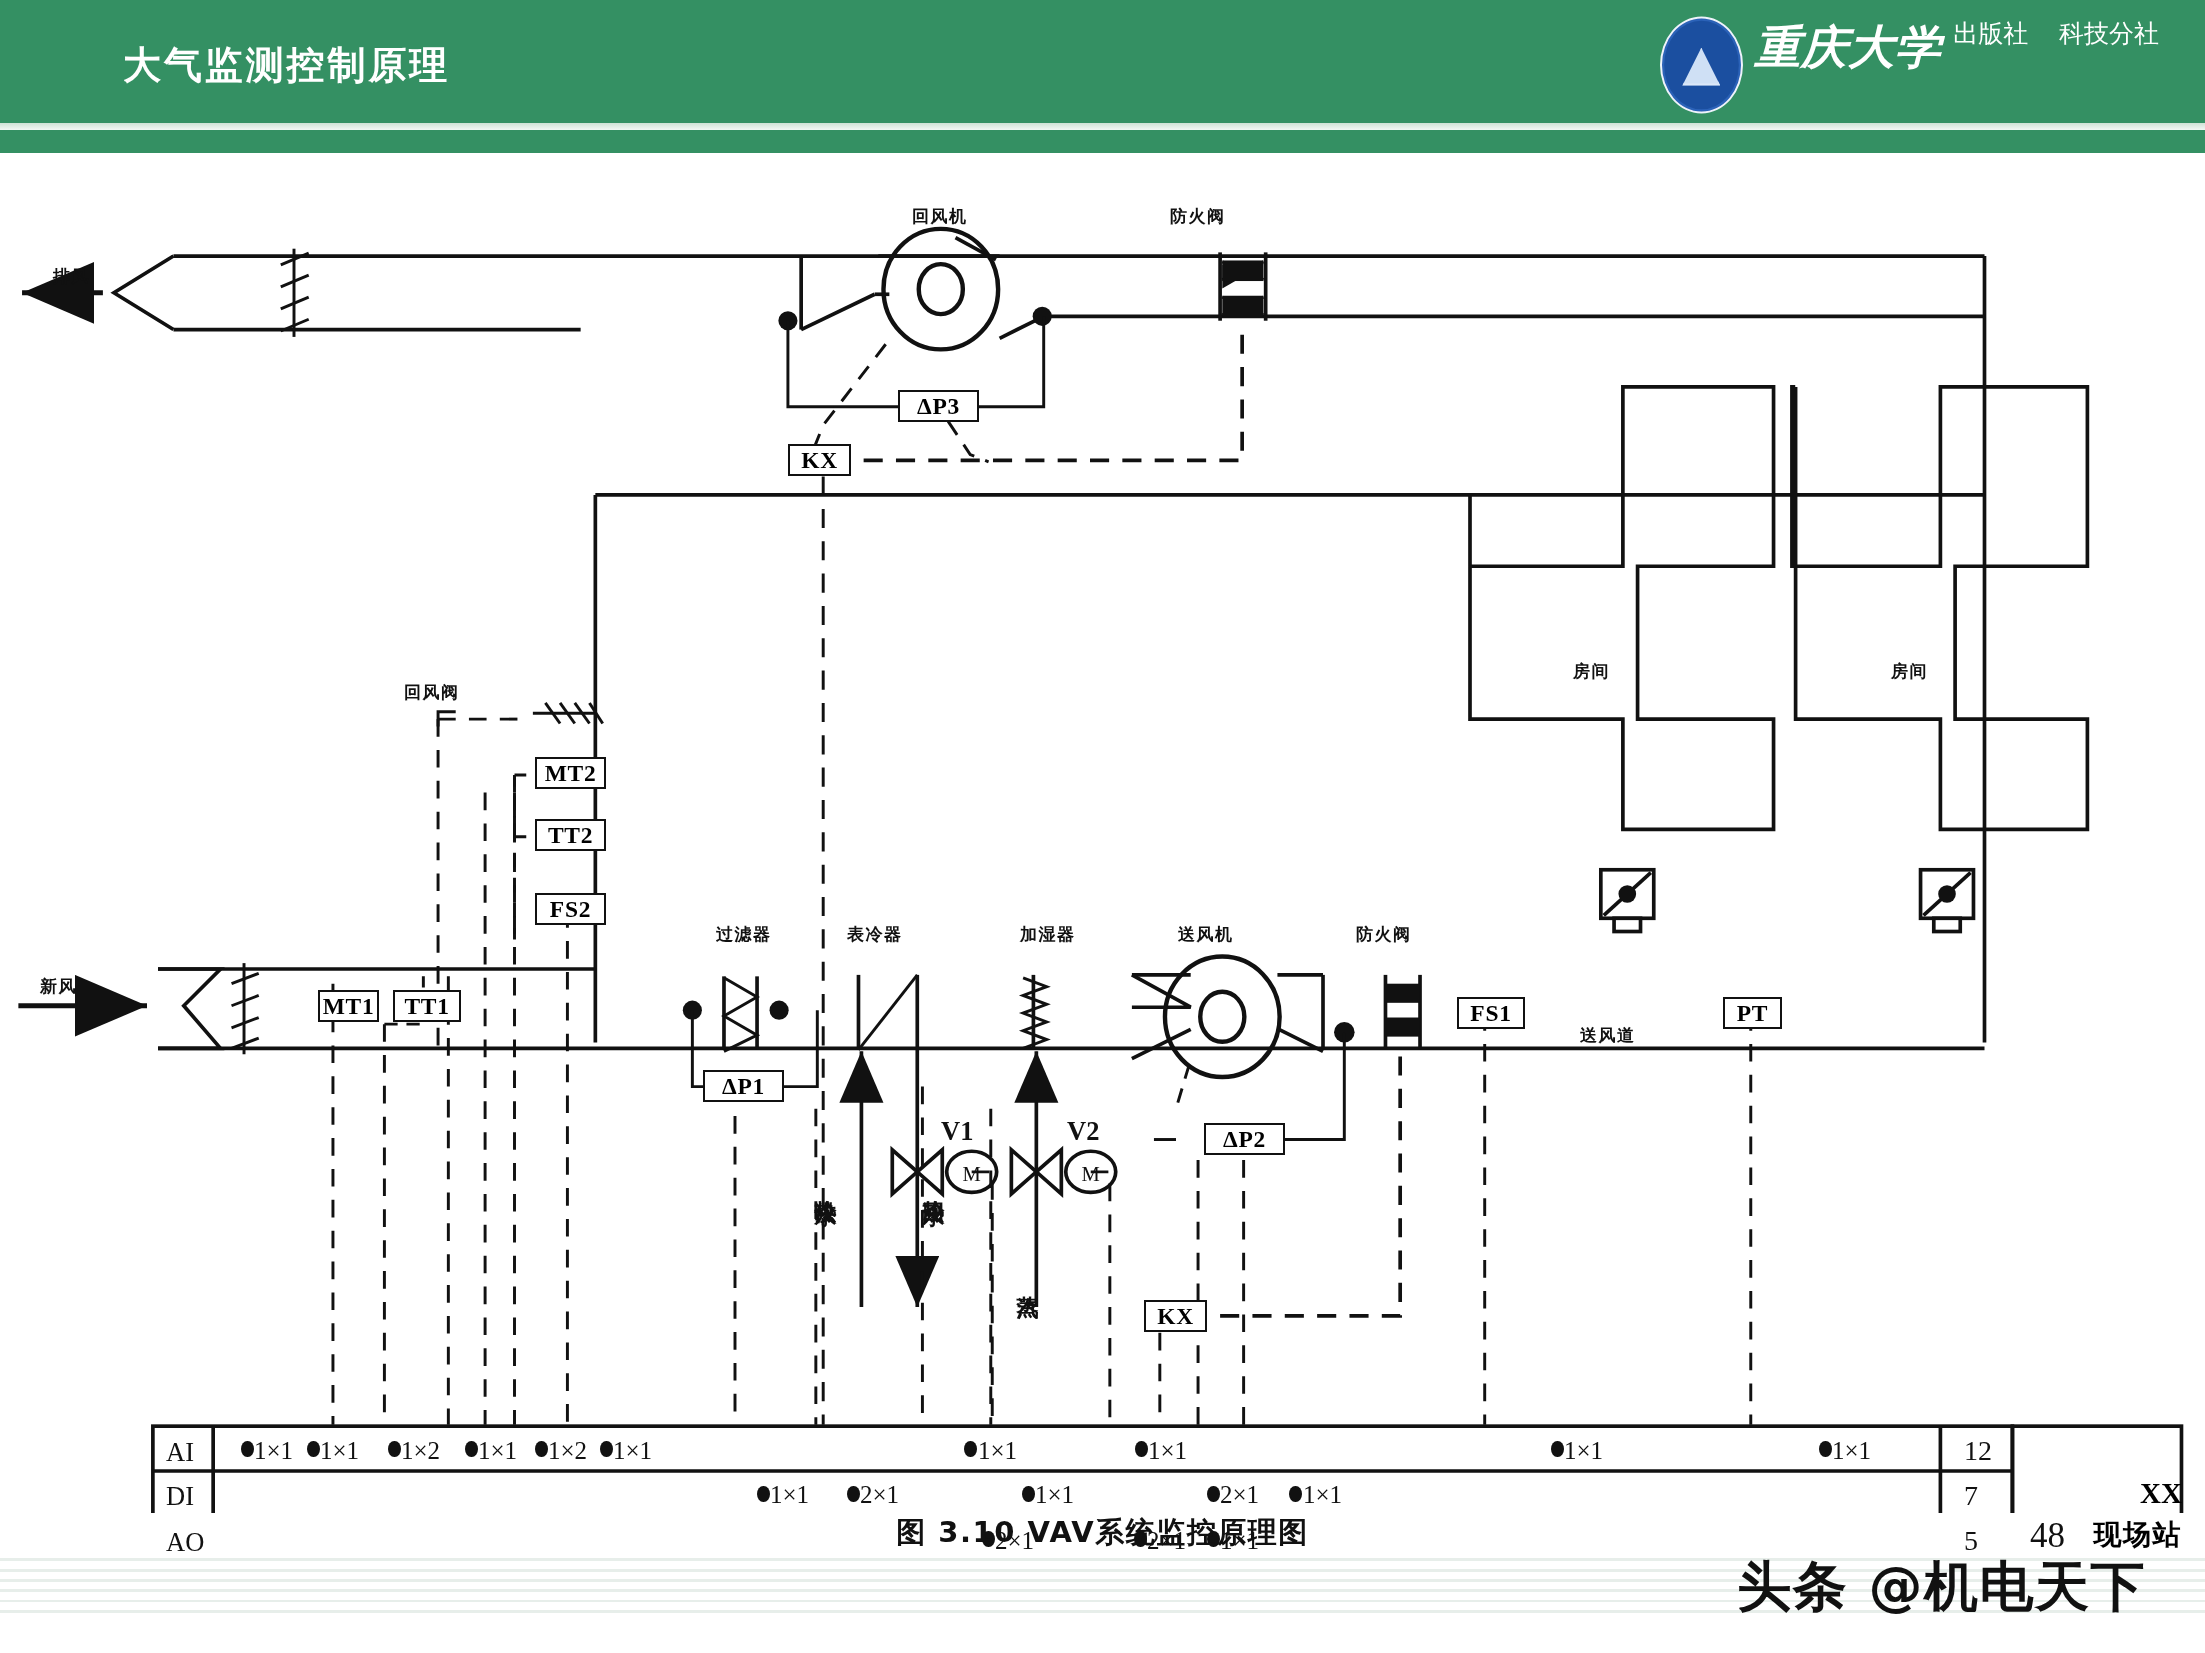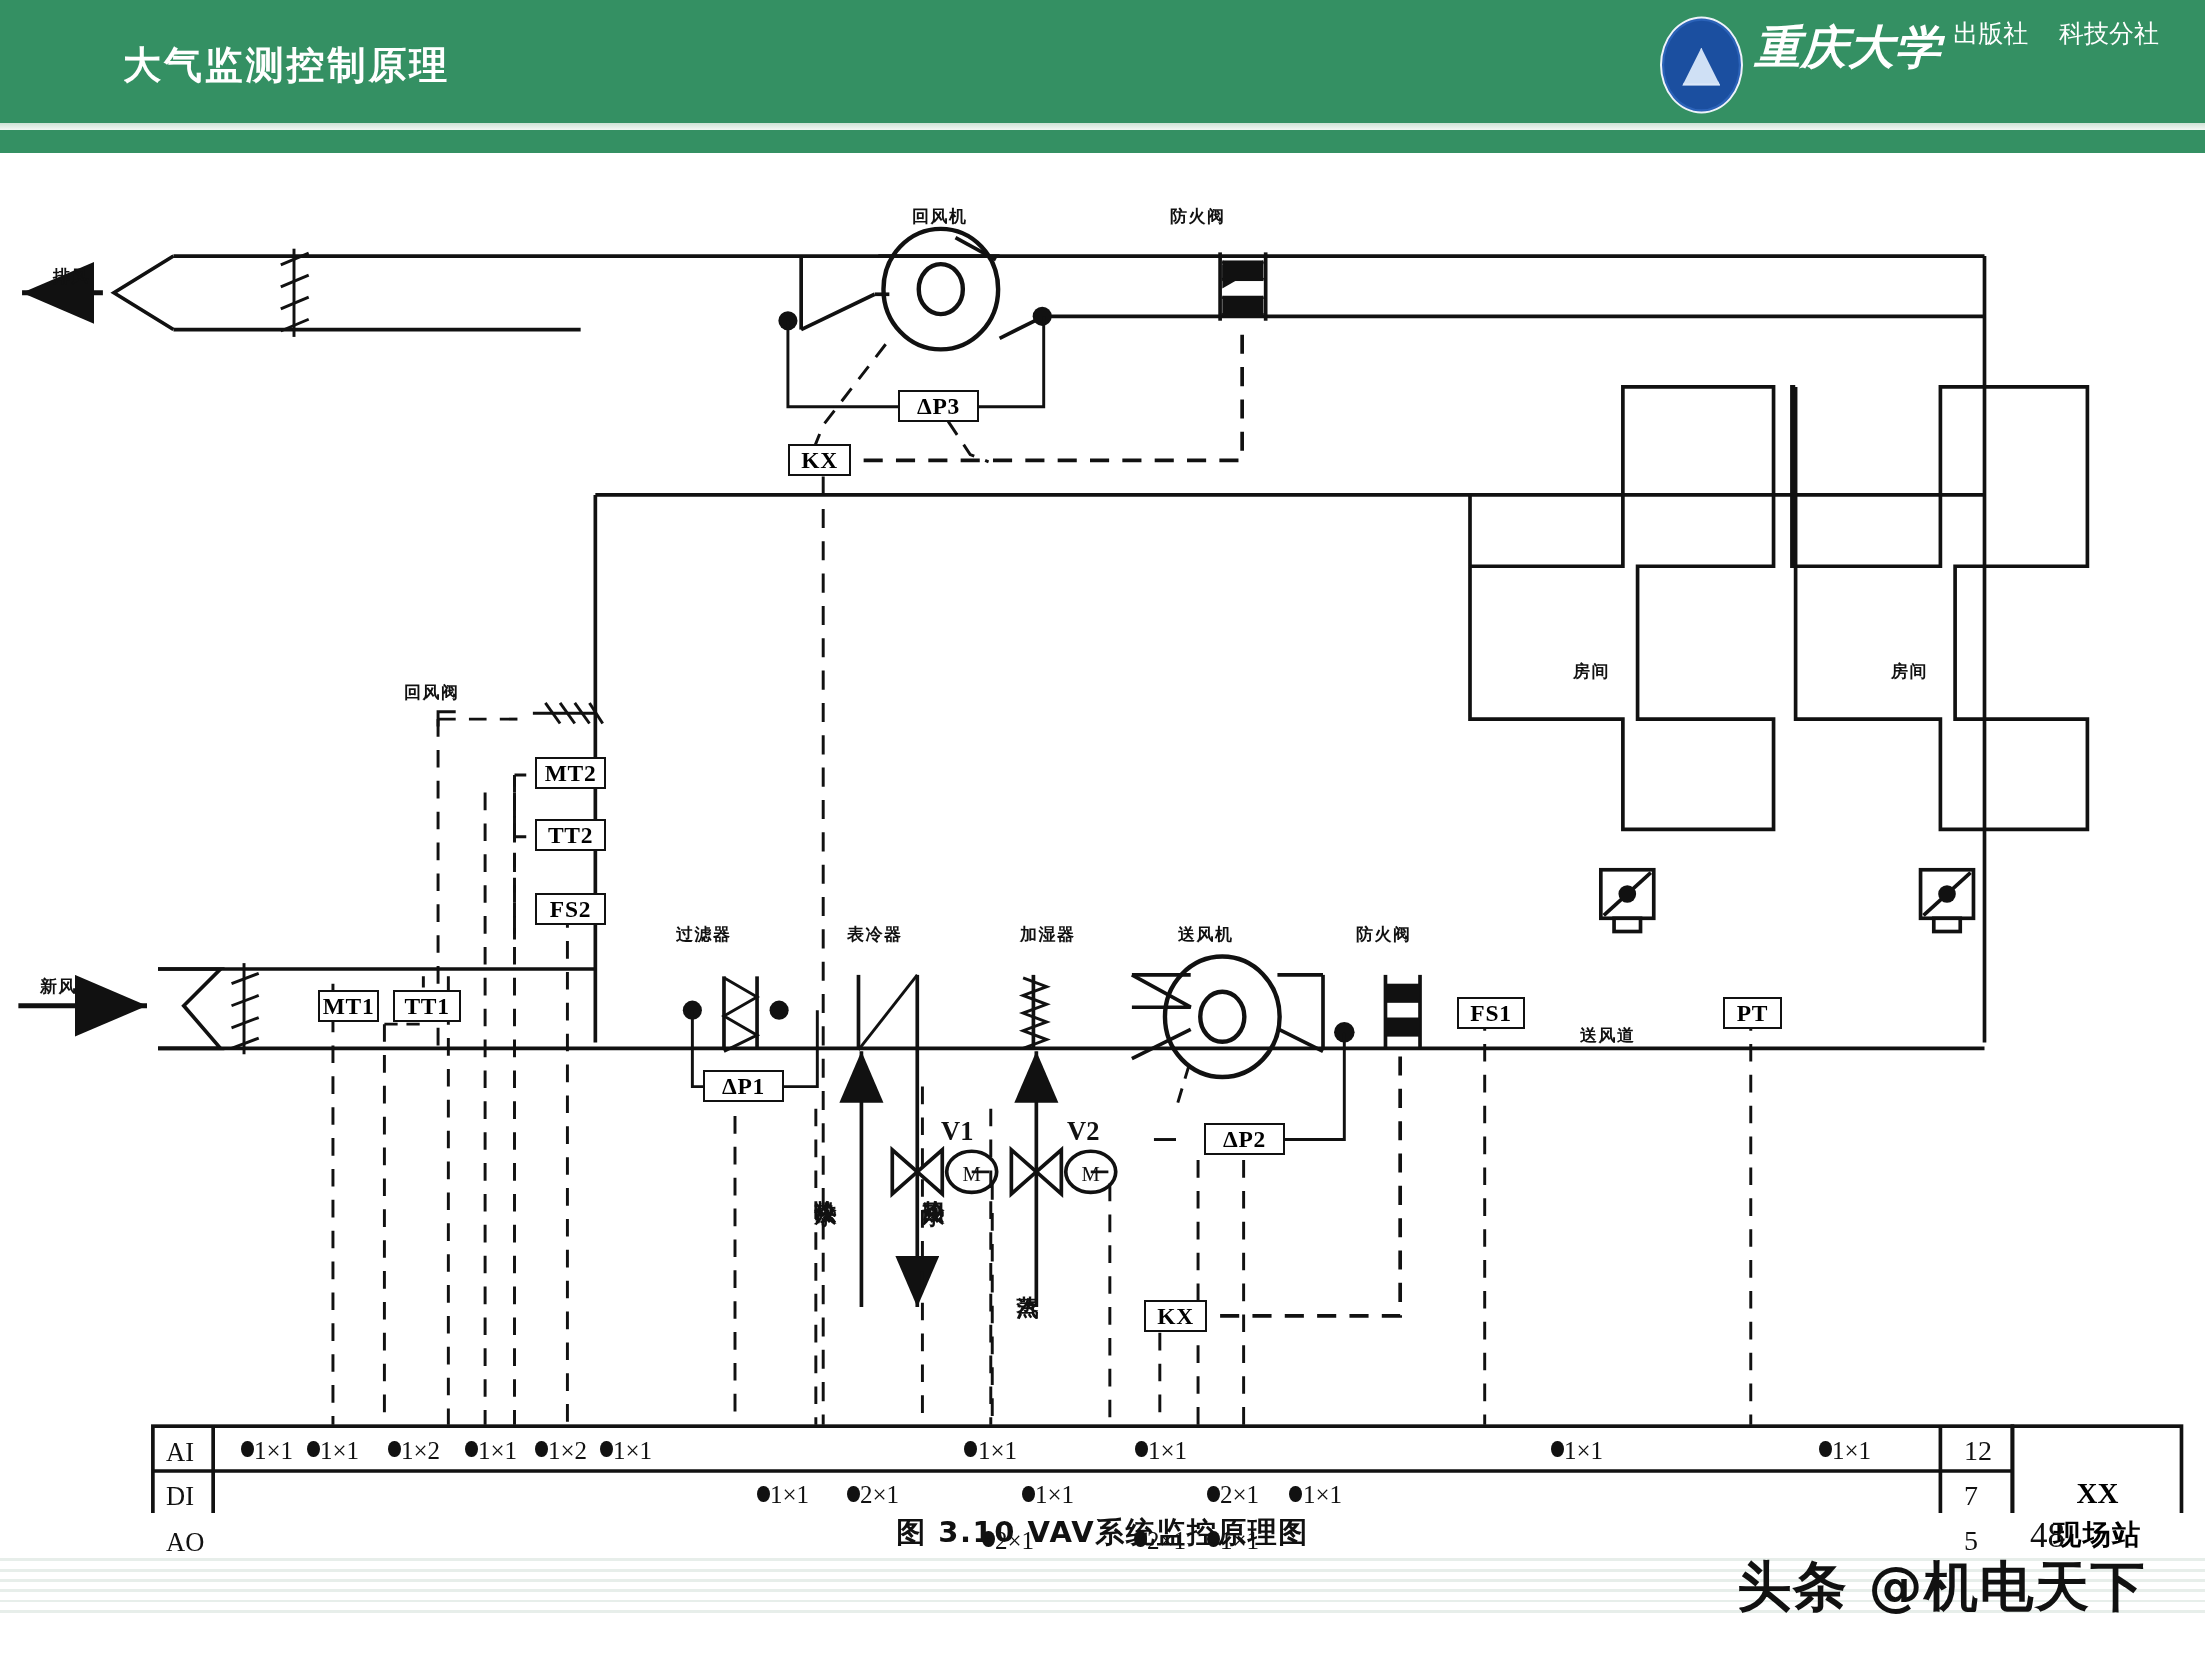--- a/index.html
+++ b/index.html
@@ -288,21 +288,21 @@
 <div class="lbl lbl-cn" style="left:53px;top:134px;">排风</div>
 
 <div class="lbl lbl-cn" style="left:912px;top:74px;">回风机</div>
 
 <div class="lbl lbl-cn" style="left:1170px;top:74px;">防火阀</div>
 
 <div class="lbl lbl-cn" style="left:404px;top:550px;">回风阀</div>
 
 <div class="lbl lbl-cn" style="left:40px;top:844px;">新风</div>
 
-<div class="lbl lbl-cn" style="left:676px;top:792px;">过滤器</div>
+<div class="lbl lbl-cn" style="left:716px;top:792px;">过滤器</div>
 
 <div class="lbl lbl-cn" style="left:847px;top:792px;">表冷器</div>
 
 <div class="lbl lbl-cn" style="left:1020px;top:792px;">加湿器</div>
 
 <div class="lbl lbl-cn" style="left:1178px;top:792px;">送风机</div>
 
 <div class="lbl lbl-cn" style="left:1356px;top:792px;">防火阀</div>
 
 <div class="lbl lbl-cn" style="left:1580px;top:893px;">送风道</div>
@@ -383,21 +383,21 @@
       <div class="lbl" style="left: 166px; top: 1441px; font-size: 26.5px; font-family: &quot;Liberation Serif&quot;, serif;">DO</div>
       <div class="lbl" style="left: 1964px; top: 1439px; font-size: 28px; font-family: &quot;Liberation Serif&quot;, serif;">7</div>
       <div style="position: absolute; left: 234px; top: 1445px; width: 12.5px; height: 16px; background: rgb(17, 17, 17); border-radius: 50%;"></div>
       <div class="ioval" style="left: 247px; top: 1441px;">2×1</div>
       <div style="position: absolute; left: 303px; top: 1445px; width: 12.5px; height: 16px; background: rgb(17, 17, 17); border-radius: 50%;"></div>
       <div class="ioval" style="left: 316px; top: 1441px;">2×1</div>
       <div style="position: absolute; left: 460px; top: 1445px; width: 12.5px; height: 16px; background: rgb(17, 17, 17); border-radius: 50%;"></div>
       <div class="ioval" style="left: 473px; top: 1441px;">2×1</div>
       <div style="position: absolute; left: 844px; top: 1445px; width: 12.5px; height: 16px; background: rgb(17, 17, 17); border-radius: 50%;"></div>
       <div class="ioval" style="left: 857px; top: 1441px;">1×1</div>
-      <div style="position: absolute; left: 2013px; top: 1295px; width: 169px; height: 179px; display: flex; flex-direction: column; align-items: center; justify-content: center; gap: 5.9px;">
+      <div style="position: absolute; left: 2013px; top: 1295px; width: 169px; height: 179px; display: flex; flex-direction: column; align-items: flex-end; justify-content: center; gap: 5.9px;">
         <div style="font-size: 29px; font-weight: bold; font-family: &quot;Liberation Serif&quot;, serif;">XX</div>
         <div style="font-size: 28px; font-weight: bold; letter-spacing: 1.5px; font-family: &quot;DejaVu Sans&quot;, &quot;Liberation Sans&quot;, sans-serif;">现场站</div>
       </div>
     </div>
 
 </div>
 
 <div id="caption">图 3.10    VAV系统监控原理图</div>
 <div id="footer-lines"></div>
 <div id="pageno">48</div>

